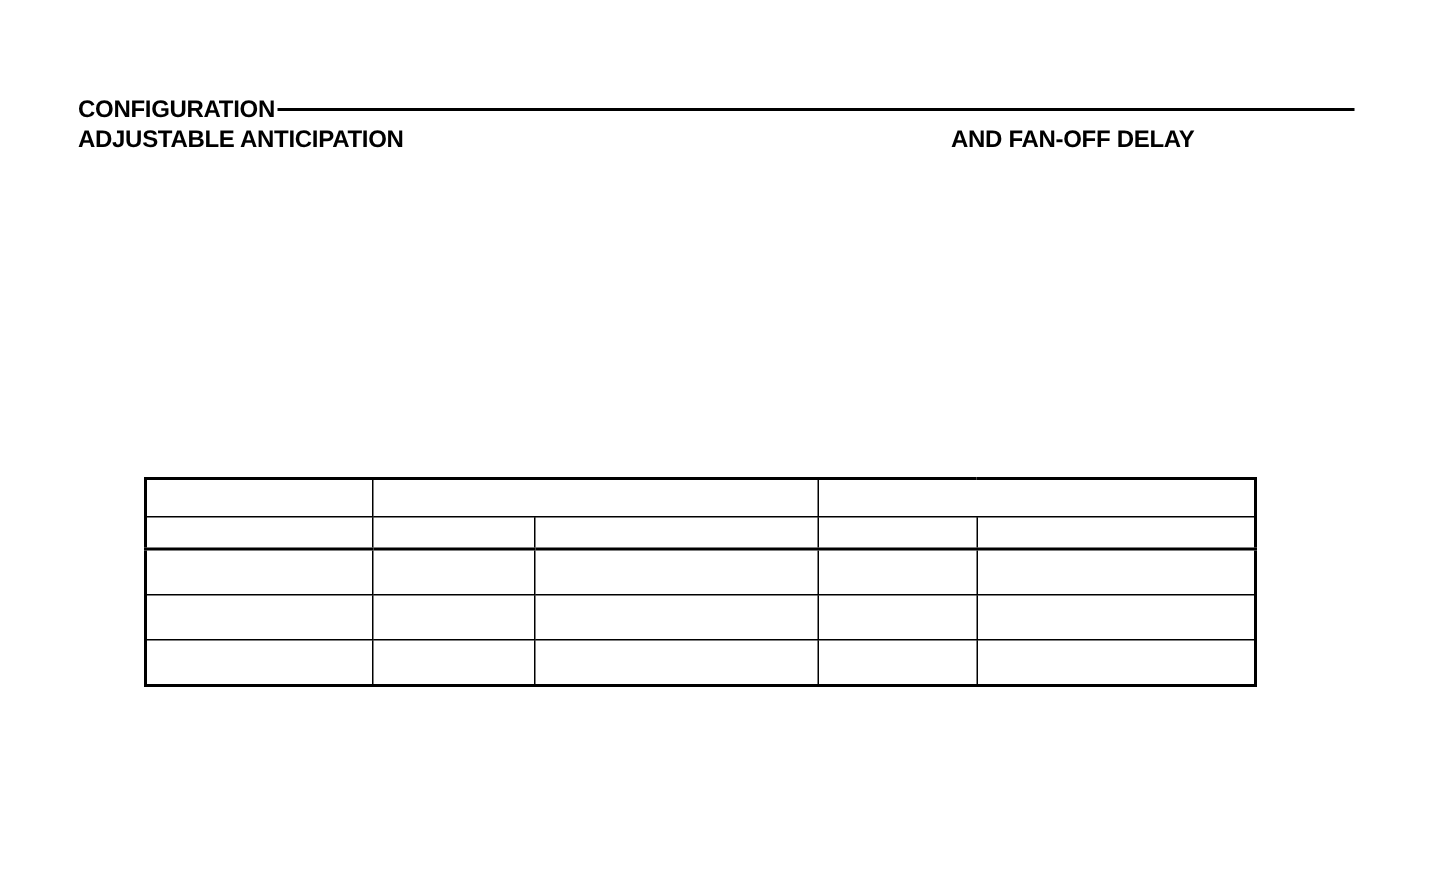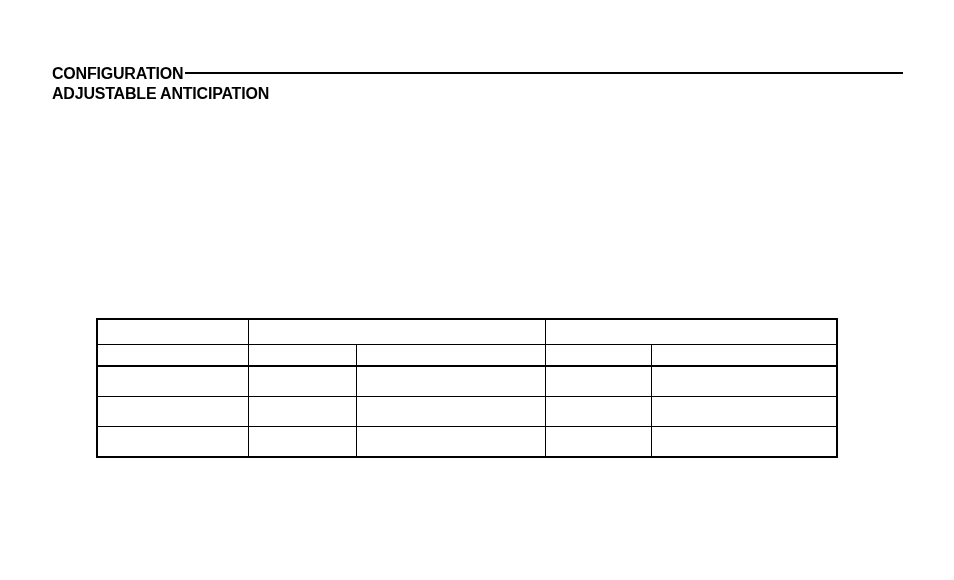--- a/index.html
+++ b/index.html
@@ -76,20 +76,21 @@
 <div class="heading-row">
   <span class="section-title">CONFIGURATION</span>
   <span class="section-rule"></span>
 </div>
 
 <div class="subhead subhead-left">
   <span>ADJUSTABLE ANTICIPATION</span>
 </div>
 
 <div class="subhead subhead-right">
+  <div>AND FAN-OFF DELAY</div>
 </div>
 
 <table class="config-table">
   <colgroup>
     <col style="width:151px">
     <col style="width:108px">
     <col style="width:189px">
     <col style="width:106px">
     <col style="width:186px">
   </colgroup>

